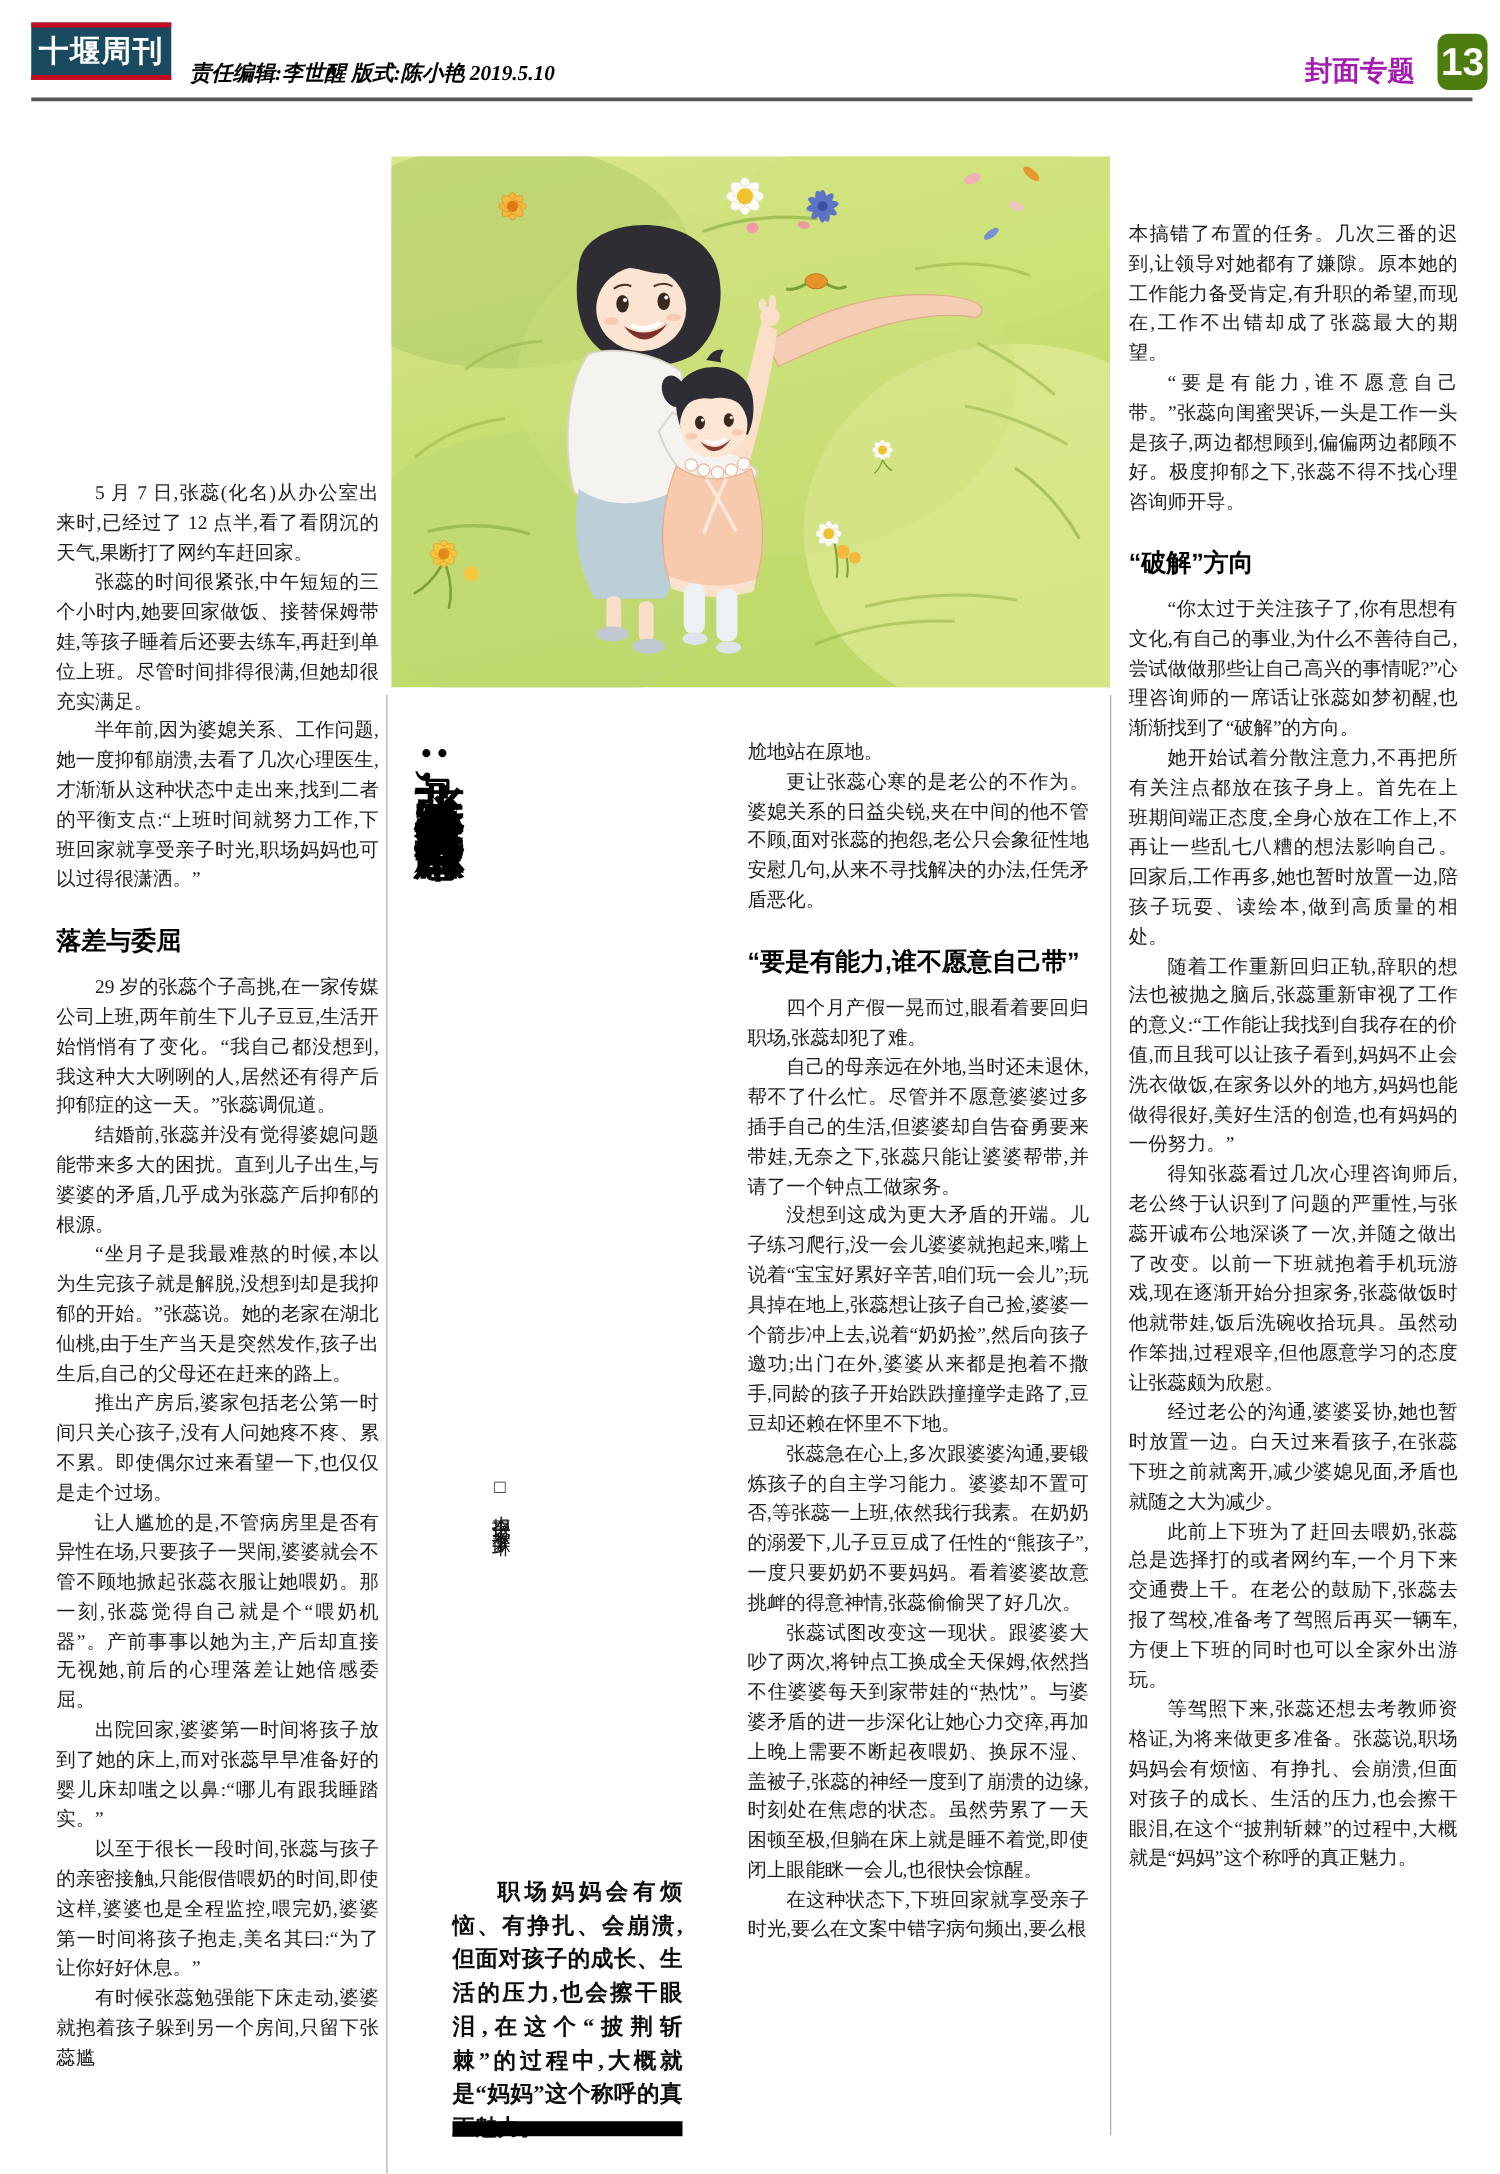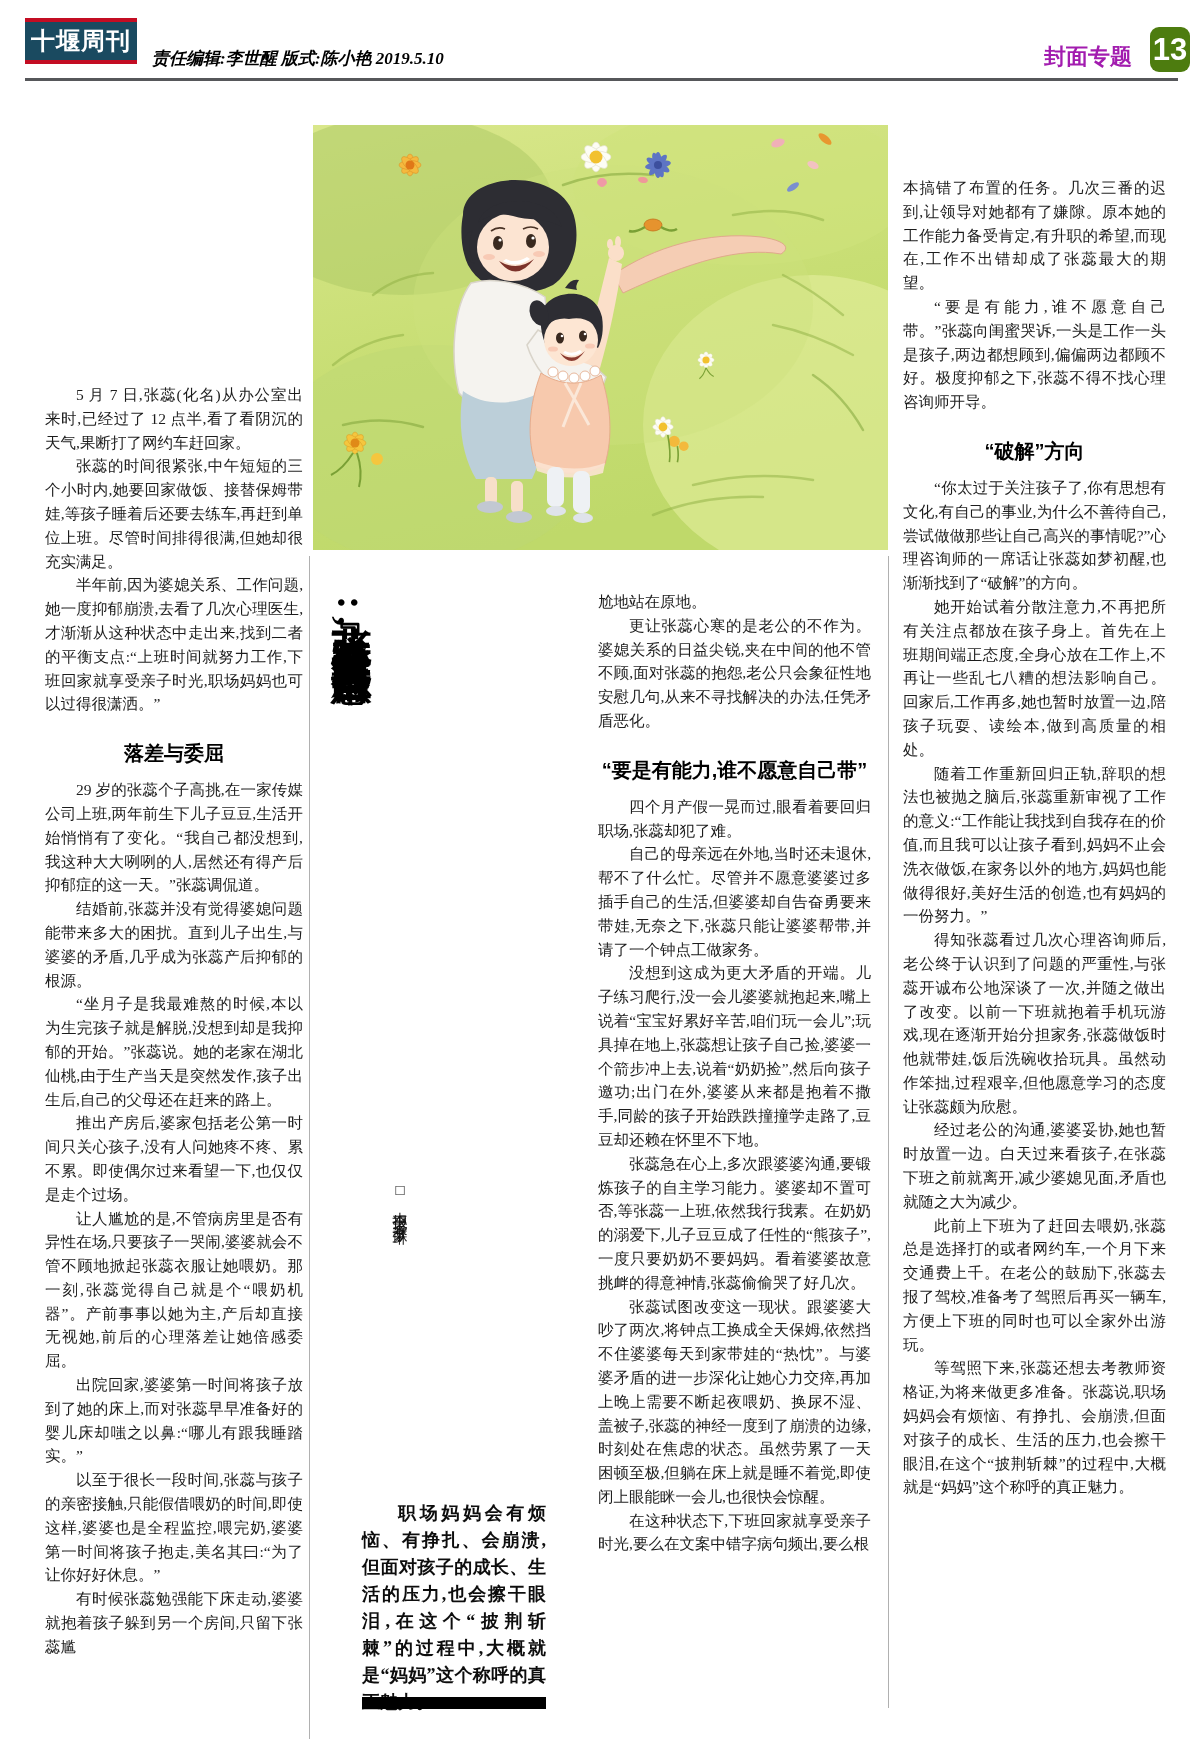--- a/index.html
+++ b/index.html
@@ -20,21 +20,21 @@
   .header-rule{position:absolute;left:25px;top:78px;width:1153px;height:3px;background:#56575a;}
 
   
   .col{position:absolute;}
   .col-left {left:25px; top:383px;width:258px;margin-left:20px;}
   .col-mid  {left:598px;top:590px;width:273px;}
   .col-right{left:903px;top:128px;width:263px;margin-top:48px;}
   .para{font-size:15.5px;line-height:23.8px;text-align:justify;text-indent:2em;margin:0;}
   .para.cont{text-indent:0;}
   .col-h{font-family:"Liberation Sans","DejaVu Sans",sans-serif;font-weight:bold;font-size:20px;
-         line-height:24px;margin:25px 0 13px;color:#000;text-indent:0;text-align:center;}
+         line-height:24px;margin:25px 0 13px;color:#000;text-indent:0;}
 
   .vline{position:absolute;width:1px;background:#b0b0b0;}
   #divider-left {left:309px;top:556px;height:1183px;}
   #divider-right{left:888px;top:556px;height:1152px;}
 
   
   .vtitle{position:absolute;left:324px;top:594px;height:745px;writing-mode:vertical-rl;
           font-size:40px;font-weight:bold;letter-spacing:1px;color:#000;}
   .vbyline{position:absolute;left:390px;top:1182px;height:170px;writing-mode:vertical-rl;
           font-size:15px;letter-spacing:2px;color:#111;}

